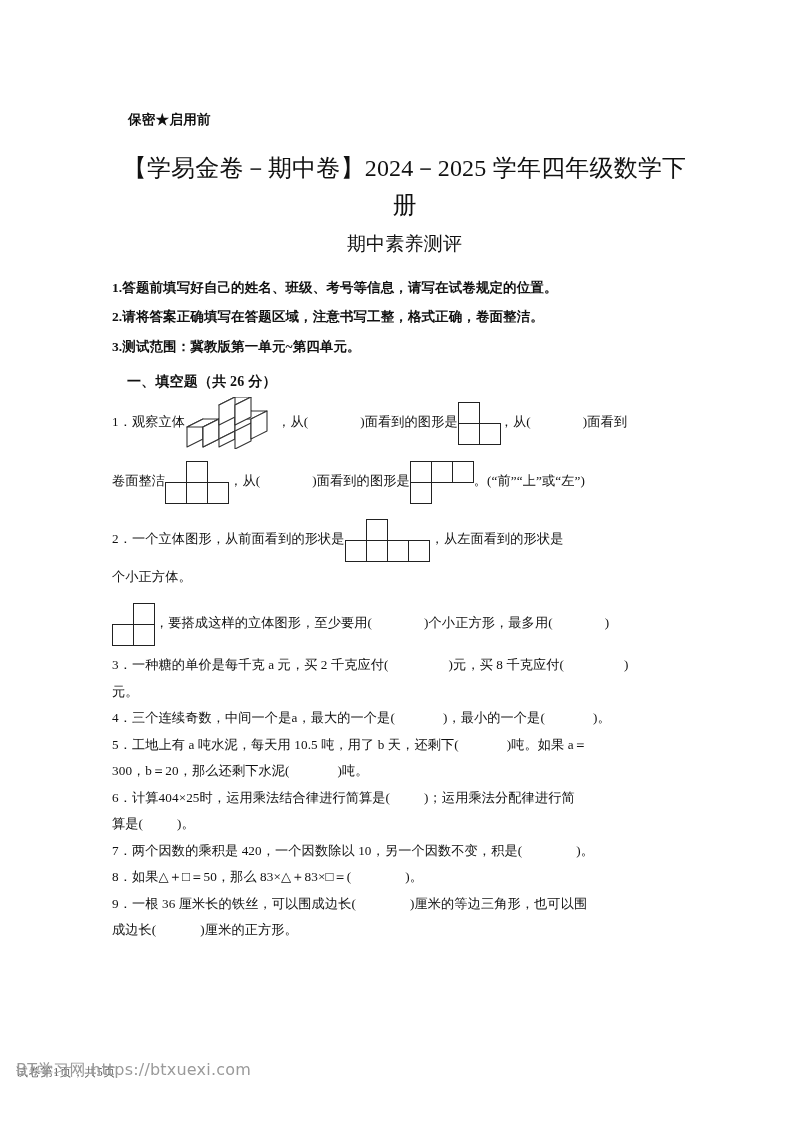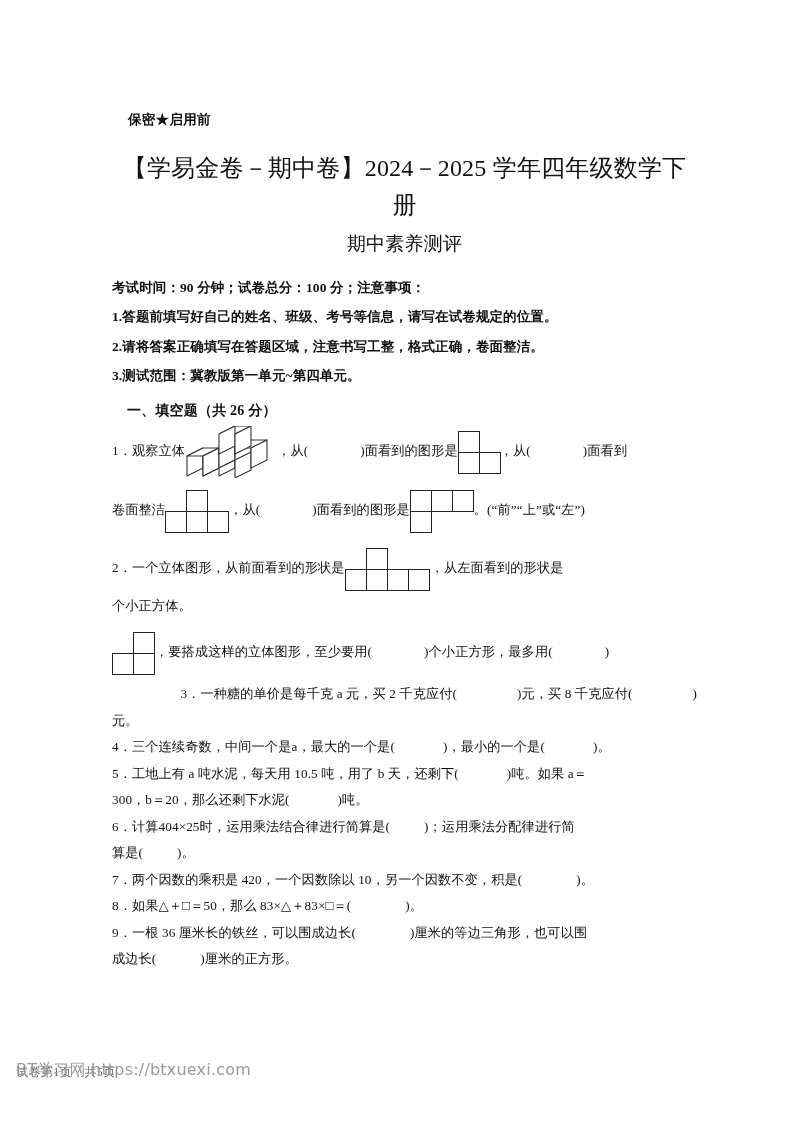--- a/index.html
+++ b/index.html
@@ -132,21 +132,20 @@
 <body>
 
 <div class="page">
 
   <div class="confidential">保密★启用前</div>
 
   <h1 class="title-main">【学易金卷－期中卷】2024－2025 学年四年级数学下册</h1>
   <h2 class="title-sub">期中素养测评</h2>
 
   <div class="instructions">
-    <p>考试时间：90 分钟；试卷总分：100 分；注意事项：</p>
     <p>1.答题前填写好自己的姓名、班级、考号等信息，请写在试卷规定的位置。</p>
     <p>2.请将答案正确填写在答题区域，注意书写工整，格式正确，卷面整洁。</p>
     <p>3.测试范围：冀教版第一单元~第四单元。</p>
   </div>
 
   <div class="section-heading">一、填空题（共 26 分）</div>
 
   <div class="q">
     <span>1．</span><span>观察立体</span><span class="fig cubes">
       <svg width="92" height="52" viewBox="0 0 92 52" style="display:block;">
@@ -207,21 +206,21 @@
   </div>
 
   <div class="q" style="margin-top:14px;">
     <span class="shape" style="width:43px;height:42px;">
       <span class="cell" style="left:21px;top:0px;width:22px;height:22px;"></span>
       <span class="cell" style="left:0px;top:21px;width:22px;height:22px;"></span>
       <span class="cell" style="left:21px;top:21px;width:22px;height:22px;"></span>
     </span><span>，要搭成这样的立体图形，至少要用(</span><span class="blank" style="width:52px"></span><span>)个小正方形，最多用(</span><span class="blank" style="width:52px"></span><span>)</span>
   </div>
 
-  <div class="q tight" style="margin-top:8px;text-align:right;">
+  <div class="q tight" style="margin-top:8px;">
     <span>3．</span><span>一种糖的单价是每千克 a 元，买 2 千克应付(</span><span class="blank" style="width:60px"></span><span>)元，买 8 千克应付(</span><span class="blank" style="width:60px"></span><span>)</span>
   </div>
   <div class="q tight">
     <span>元。</span>
   </div>
 
   <div class="q tight">
     <span>4．</span><span>三个连续奇数，中间一个是a，最大的一个是(</span><span class="blank" style="width:48px"></span><span>)，最小的一个是(</span><span class="blank" style="width:48px"></span><span>)。</span>
   </div>
 

